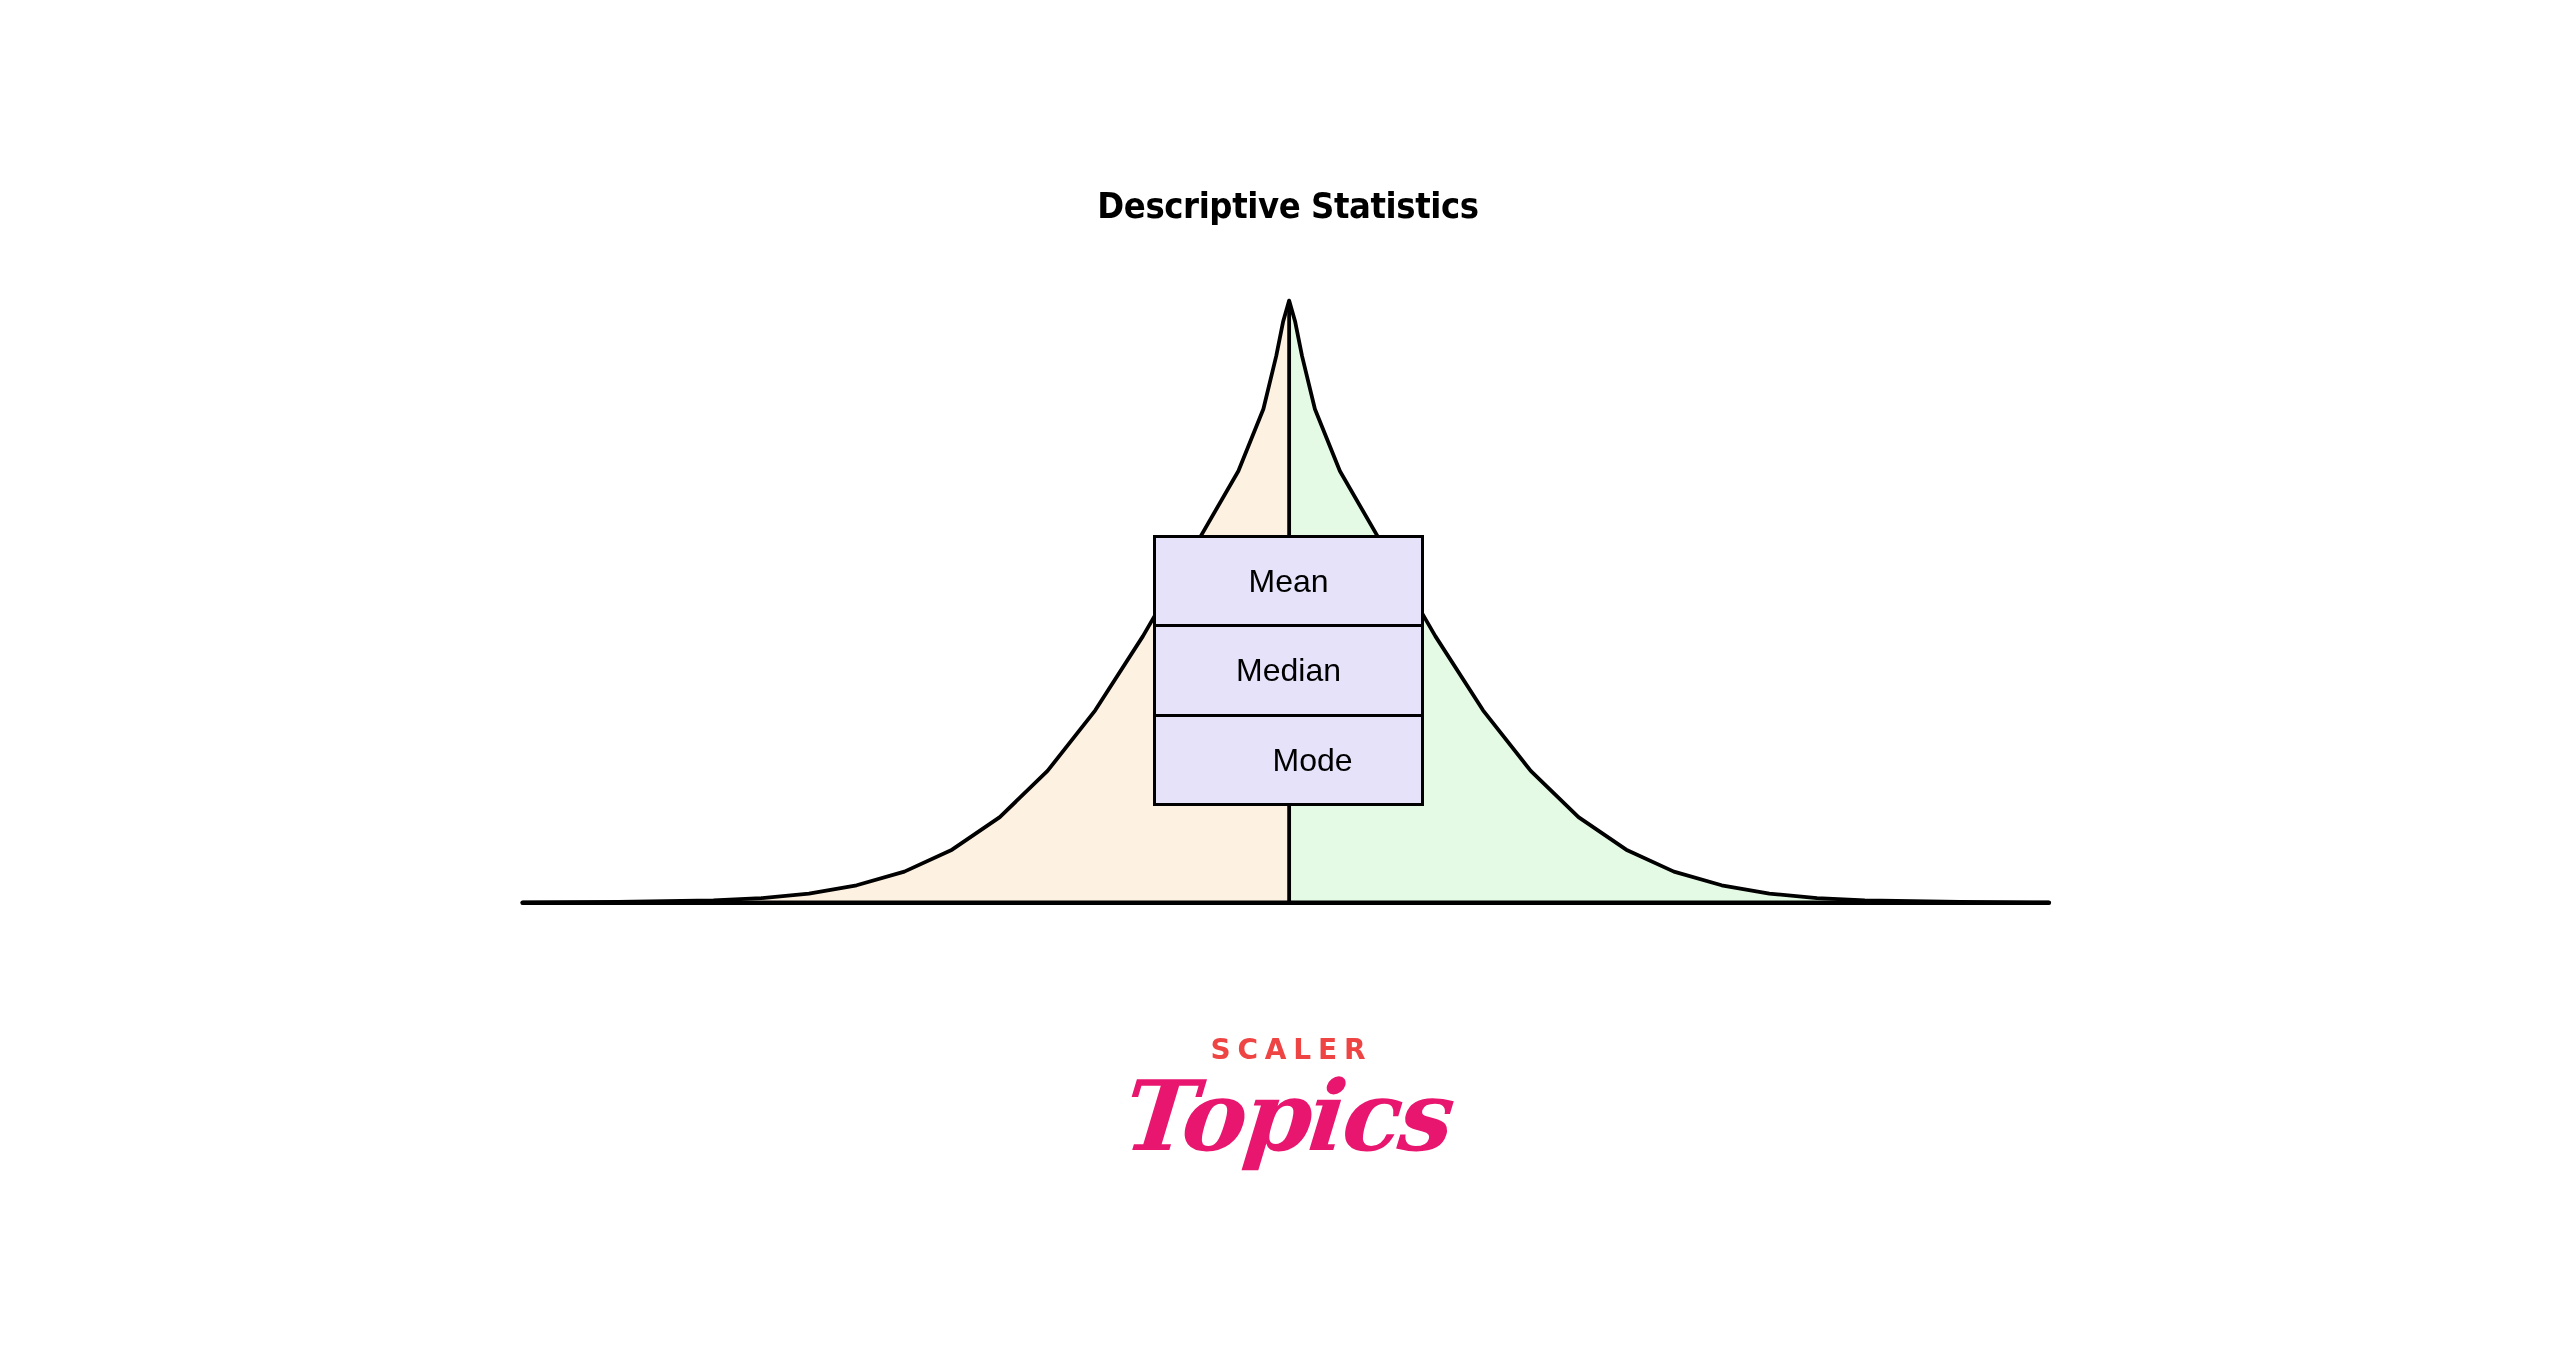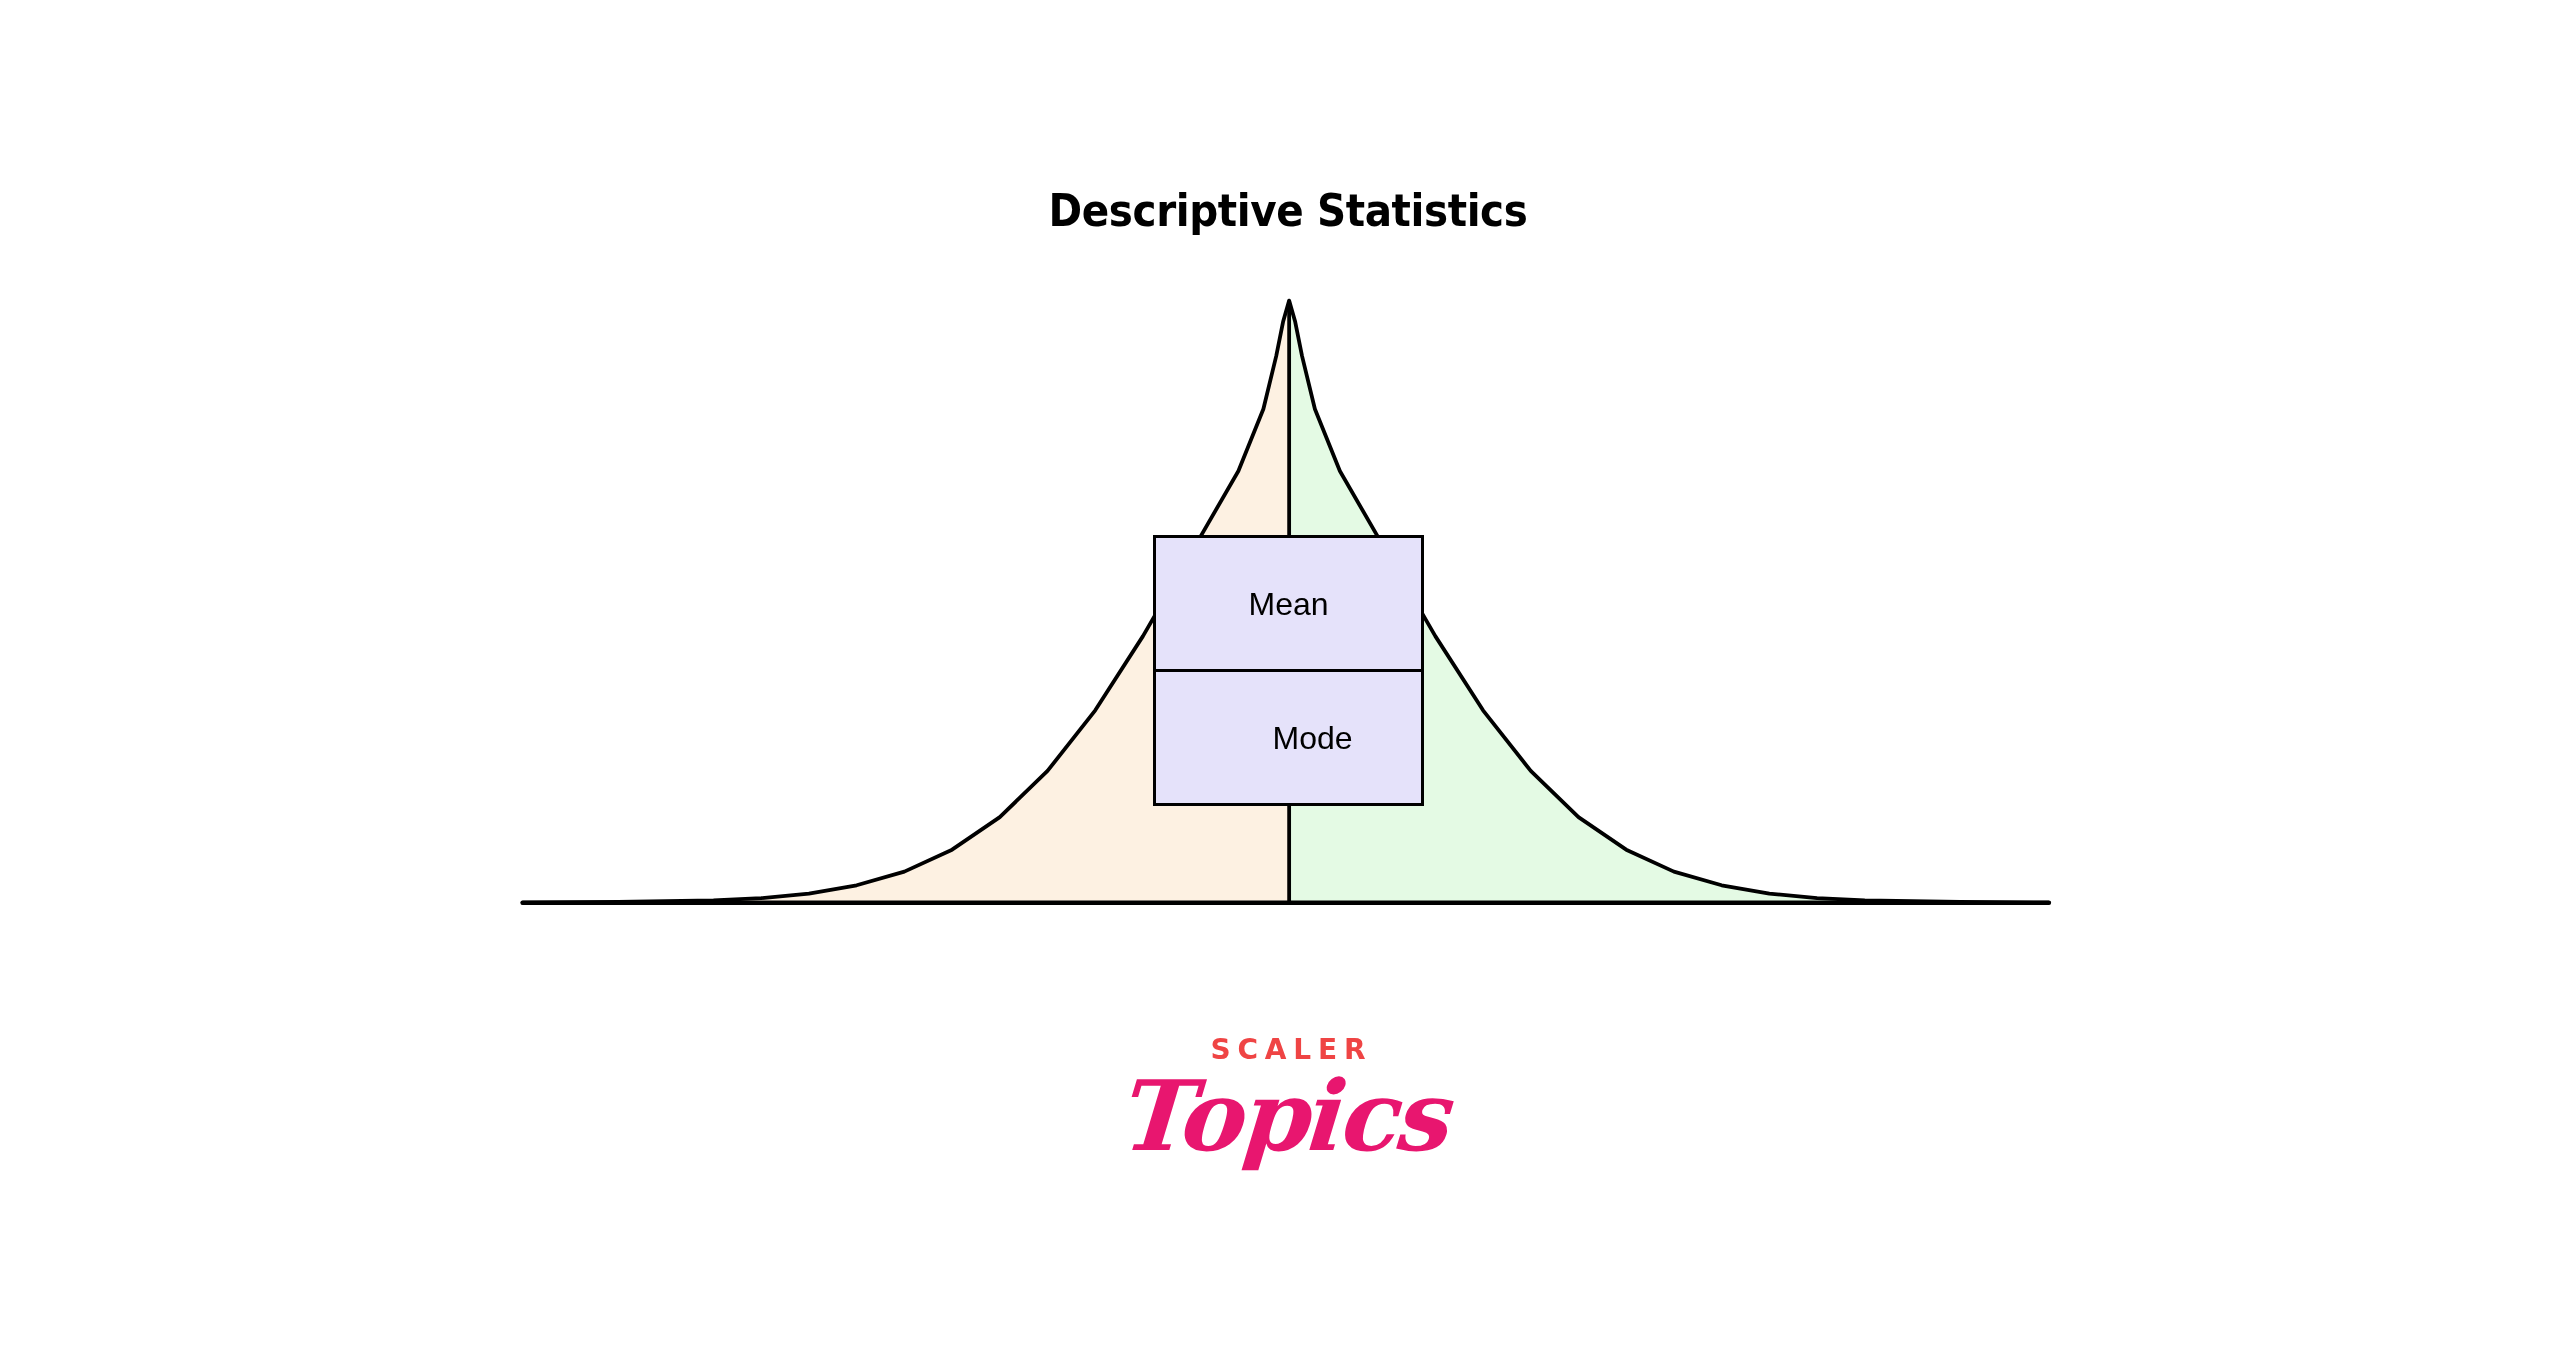--- a/index.html
+++ b/index.html
@@ -24,21 +24,21 @@
   }
 
   
   .chart-title {
     position: absolute;
     left: 0;
     top: 188px;
     width: 2576px;
     text-align: center;
     font-family: "DejaVu Sans Condensed", "Liberation Sans Narrow", "Liberation Sans", sans-serif;
-    font-size: 45px;
+    font-size: 36px;
     font-weight: 700;
     font-stretch: condensed;
     letter-spacing: -0.4px;
     color: #000000;
     line-height: 1;
     white-space: nowrap;
   }
 
   
   #plot {
@@ -153,20 +153,23 @@
     <line x1="690" y1="1192" x2="2705" y2="1192" stroke="#000000" stroke-width="6" stroke-linecap="round"></line>
 
     <line x1="1702" y1="397" x2="1702" y2="1192" stroke="#000000" stroke-width="5"></line>
   </svg>
 
   <div class="stat-table">
     <div class="stat-row">
       <span>Mean</span>
     </div>
     <div class="stat-row">
+      <span>Median</span>
+    </div>
+    <div class="stat-row">
       <span>Mode</span>
     </div>
   </div>
 
   <div class="logo">
     <span class="logo-scaler">SCALER</span>
     <span class="logo-topics">Topics</span>
   </div>
 
 </div>

